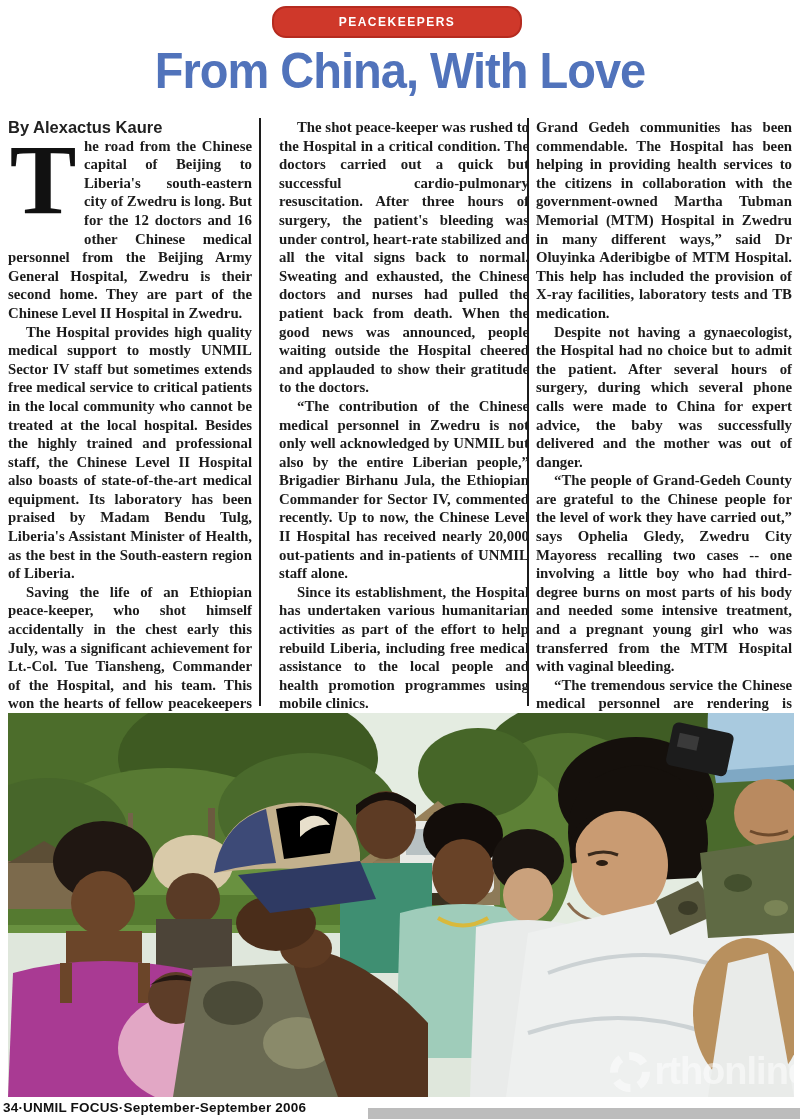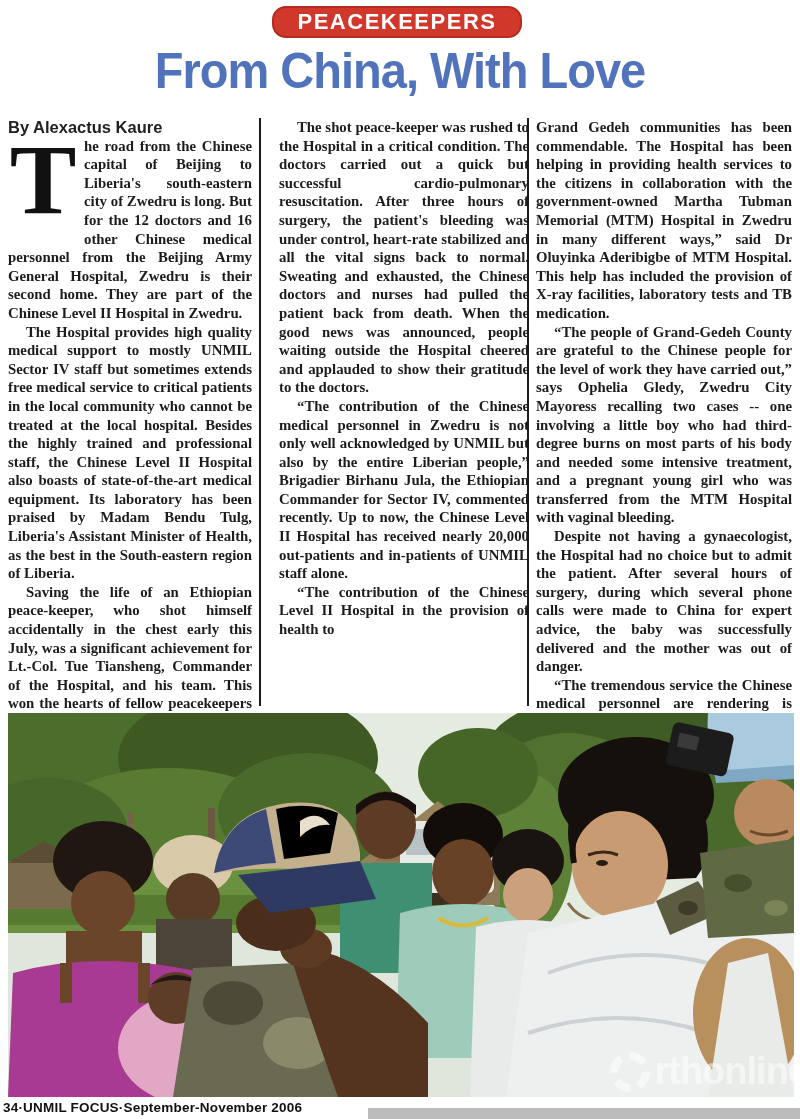--- a/index.html
+++ b/index.html
@@ -1,21 +1,21 @@
 <!DOCTYPE html>
 <html><head>
 <meta charset="utf-8">
 <style>
   html,body{margin:0;padding:0;background:#ffffff;}
   .page{position:relative;width:800px;height:1119px;background:#ffffff;overflow:hidden;
         font-family:"Liberation Serif",serif;color:#1c1c1c;}
   
   .badge{position:absolute;left:272px;top:6px;width:246px;height:28px;border-radius:14px;
          background:#cf382a;border:2px solid #b52b1f;display:flex;align-items:center;justify-content:center;}
-  .badge span{font-family:"Liberation Sans",sans-serif;font-weight:bold;font-size:22px;
+  .badge span{font-family:"Liberation Sans",sans-serif;font-weight:bold;font-size:12px;
               letter-spacing:1.5px;color:#ffffff;}
   .title{position:absolute;left:0;top:40px;width:800px;text-align:center;
          font-family:"Liberation Sans",sans-serif;font-weight:800;font-size:47px;
          color:#5173bb;letter-spacing:-1px;transform:scaleY(1.08);transform-origin:top;}
   
   .col{position:absolute;top:118px;font-size:14.8px;line-height:18.6px;text-align:justify;font-weight:bold;}
   .col p{margin:0;text-indent:18px;}
   .col p.noindent{text-indent:0;}
   .col1{left:8px;width:244px;}
   .col2{left:279px;width:250px;}
@@ -56,27 +56,28 @@
   <div class="col col1">
     <p class="byline noindent">By Alexactus Kaure</p>
     <p class="noindent"><span class="dropcap">T</span><span>he road from the Chinese capital of Beijing to Liberia's south-eastern city of Zwedru is long. But for the 12 doctors and 16 other Chinese medical personnel from the Beijing Army General Hospital, Zwedru is their second home. They are part of the Chinese Level II Hospital in Zwedru.</span></p>
     <p>The Hospital provides high quality medical support to mostly UNMIL Sector IV staff but sometimes extends free medical service to critical patients in the local community who cannot be treated at the local hospital. Besides the highly trained and professional staff, the Chinese Level II Hospital also boasts of state-of-the-art medical equipment. Its laboratory has been praised by Madam Bendu Tulg, Liberia's Assistant Minister of Health, as the best in the South-eastern region of Liberia.</p>
     <p>Saving the life of an Ethiopian peace-keeper, who shot himself accidentally in the chest early this July, was a significant achievement for Lt.-Col. Tue Tiansheng, Commander of the Hospital, and his team. This won the hearts of fellow peacekeepers in Zwedru, mostly from Ethiopia.</p>
   </div>
 
   <div class="col col2">
     <p>The shot peace-keeper was rushed to the Hospital in a critical condition. The doctors carried out a quick but successful cardio-pulmonary resuscitation. After three hours of surgery, the patient's bleeding was under control, heart-rate stabilized and all the vital signs back to normal. Sweating and exhausted, the Chinese doctors and nurses had pulled the patient back from death. When the good news was announced, people waiting outside the Hospital cheered and applauded to show their gratitude to the doctors.</p>
     <p>“The contribution of the Chinese medical personnel in Zwedru is not only well acknowledged by UNMIL but also by the entire Liberian people,” Brigadier Birhanu Jula, the Ethiopian Commander for Sector IV, commented recently. Up to now, the Chinese Level II Hospital has received nearly 20,000 out-patients and in-patients of UNMIL staff alone.</p>
+    <p>Since its establishment, the Hospital has undertaken various humanitarian activities as part of the effort to help rebuild Liberia, including free medical assistance to the local people and health promotion programmes using mobile clinics.</p>
     <p>“The contribution of the Chinese Level II Hospital in the provision of health to</p>
   </div>
 
   <div class="col col3">
     <p class="noindent">Grand Gedeh communities has been commendable. The Hospital has been helping in providing health services to the citizens in collaboration with the government-owned Martha Tubman Memorial (MTM) Hospital in Zwedru in many different ways,” said Dr Oluyinka Aderibigbe of MTM Hospital. This help has included the provision of X-ray facilities, laboratory tests and TB medication.</p>
+    <p>Despite not having a gynaecologist, the Hospital had no choice but to admit the patient. After several hours of surgery, during which several phone calls were made to China for expert advice, the baby was successfully delivered and the mother was out of danger.</p>
     <p>“The people of Grand-Gedeh County are grateful to the Chinese people for the level of work they have carried out,” says Ophelia Gledy, Zwedru City Mayoress recalling two cases -- one involving a little boy who had third-degree burns on most parts of his body and needed some intensive treatment, and a pregnant young girl who was transferred from the MTM Hospital with vaginal bleeding.</p>
-    <p>Despite not having a gynaecologist, the Hospital had no choice but to admit the patient. After several hours of surgery, during which several phone calls were made to China for expert advice, the baby was successfully delivered and the mother was out of danger.</p>
     <p>“The tremendous service the Chinese medical personnel are rendering is indispensable in addressing the health needs of our people in that area,” says Joseph Boakai, Vice President of Liberia. •</p>
   </div>
 
   <div class="photo">
     <svg width="786" height="384" viewBox="0 0 786 384" preserveAspectRatio="none">
 
       <rect x="0" y="0" width="786" height="220" fill="#e4ece1"></rect>
 
       <g>
         <ellipse cx="90" cy="55" rx="140" ry="75" fill="#4c6d2b"></ellipse>
@@ -201,16 +202,16 @@
         <rect x="660" y="14" width="62" height="44" rx="6" fill="#1c1c1c"></rect>
         <rect x="668" y="24" width="20" height="14" fill="#3a3a3a"></rect>
       </g>
     </svg>
     <div class="watermark">
       <div class="ring"></div>
       <span class="wm-text">rthonline</span>
     </div>
   </div>
 
-  <div class="footer">34·UNMIL FOCUS·September-November 2006</div>
+  <div class="footer">34·UNMIL FOCUS·September-September 2006</div>
   <div class="scan-edge"></div>
 
 </div>
 
 </body></html>

